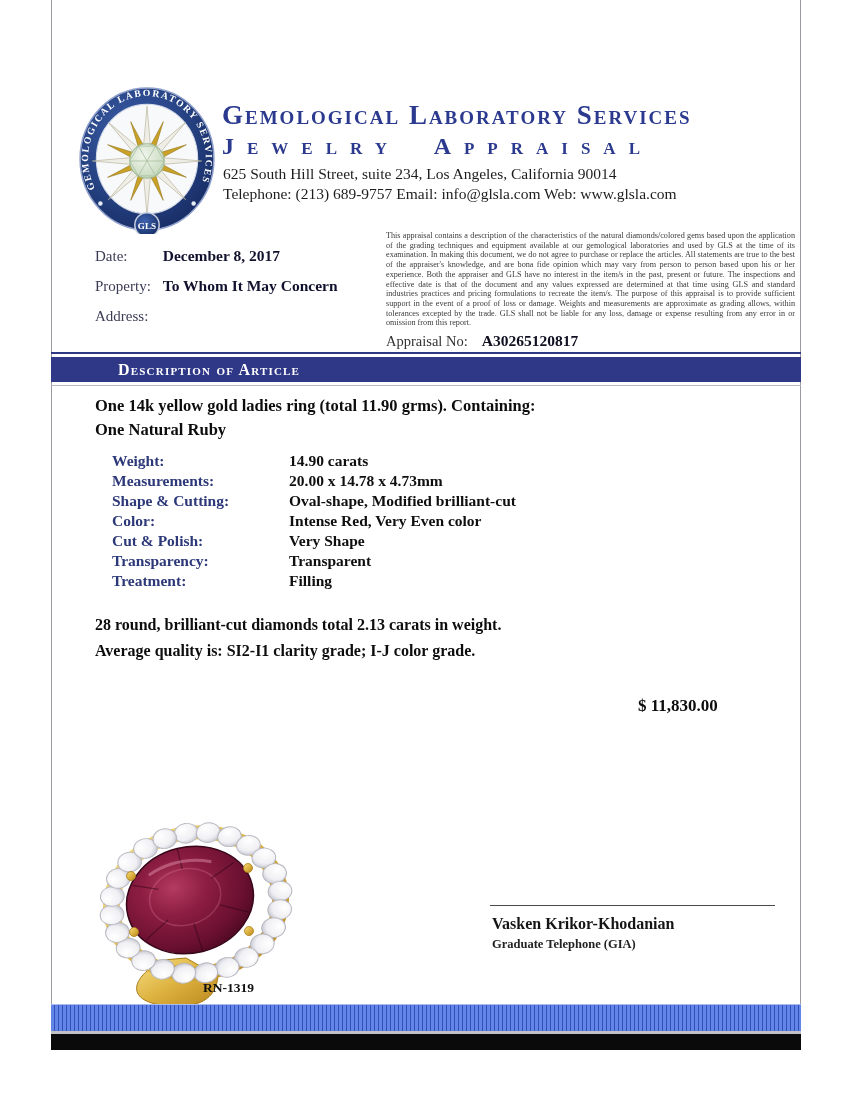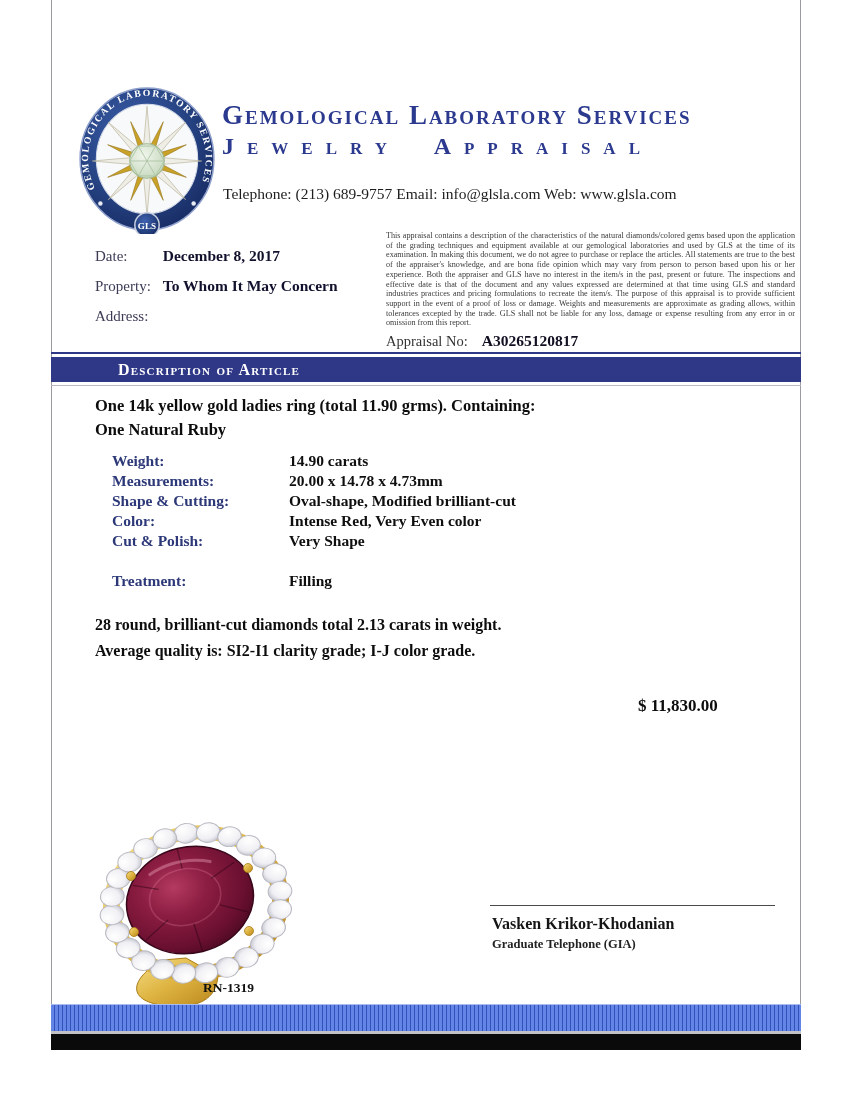--- a/index.html
+++ b/index.html
@@ -110,20 +110,21 @@
       </g>
     </g>
     <g>
       <circle cx="70" cy="137" r="12" fill="url(#lgblue)" stroke="#c8cfdf" stroke-width="1.5"></circle>
       <text x="70" y="141" text-anchor="middle" font-size="9" font-weight="bold" fill="#ffffff">GLS</text>
     </g>
   </svg>
 
   <div class="abs org-name">Gemological Laboratory Services</div>
   <div class="abs doc-type">Jewelry Appraisal</div>
+  <div class="abs addr-line">625 South Hill Street, suite 234, Los Angeles, California 90014</div>
   <div class="abs contact-line">Telephone: (213) 689-9757  Email: info@glsla.com  Web: www.glsla.com</div>
 
   <div class="abs info-row" style="top:247px;">
     <span class="lbl">Date:</span>
     <span class="val">December 8, 2017</span>
   </div>
   <div class="abs info-row" style="top:277px;">
     <span class="lbl">Property:</span>
     <span class="val">To Whom It May Concern</span>
   </div>
@@ -159,20 +160,24 @@
     <span class="plbl">Shape &amp; Cutting:</span>
     <span class="pval">Oval-shape, Modified brilliant-cut</span>
   </div>
   <div class="abs prop-row" style="top:512px;">
     <span class="plbl">Color:</span>
     <span class="pval">Intense Red, Very Even color</span>
   </div>
   <div class="abs prop-row" style="top:532px;">
     <span class="plbl">Cut &amp; Polish:</span>
     <span class="pval">Very Shape</span>
+  </div>
+  <div class="abs prop-row" style="top:552px;">
+    <span class="plbl">Transparency:</span>
+    <span class="pval">Transparent</span>
   </div>
   <div class="abs prop-row" style="top:572px;">
     <span class="plbl">Treatment:</span>
     <span class="pval">Filling</span>
   </div>
 
   <div class="abs note-line" style="top:616px;">28 round, brilliant-cut diamonds total 2.13 carats in weight.</div>
   <div class="abs note-line" style="top:642px;">Average quality is: SI2-I1 clarity grade; I-J color grade.</div>
 
   <div class="abs value-amount">$ 11,830.00</div>

